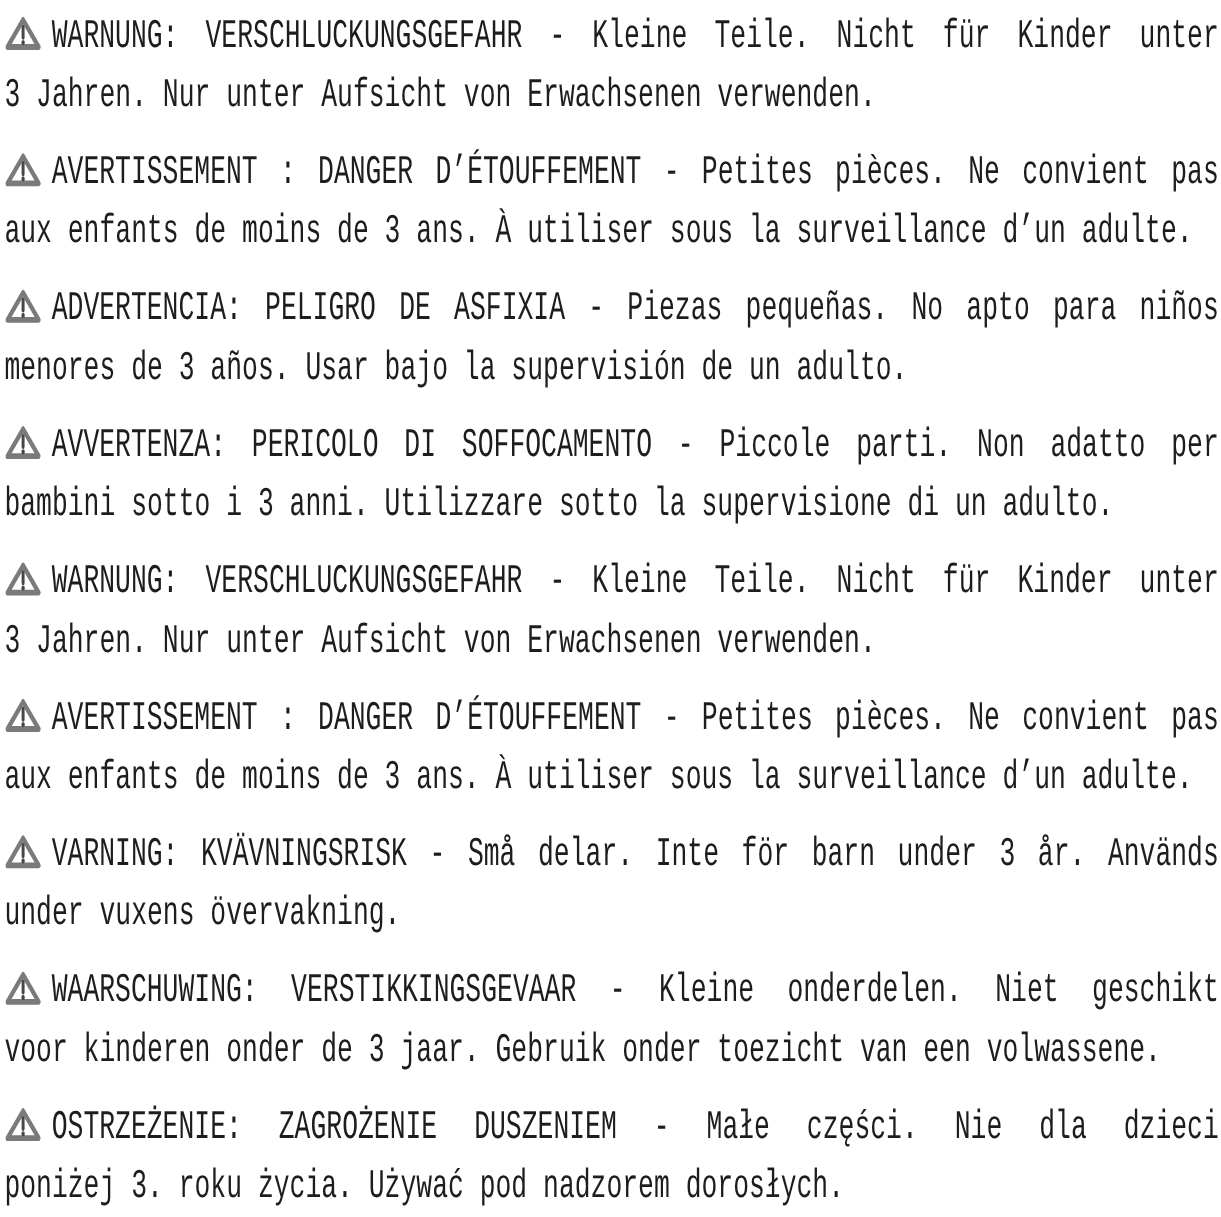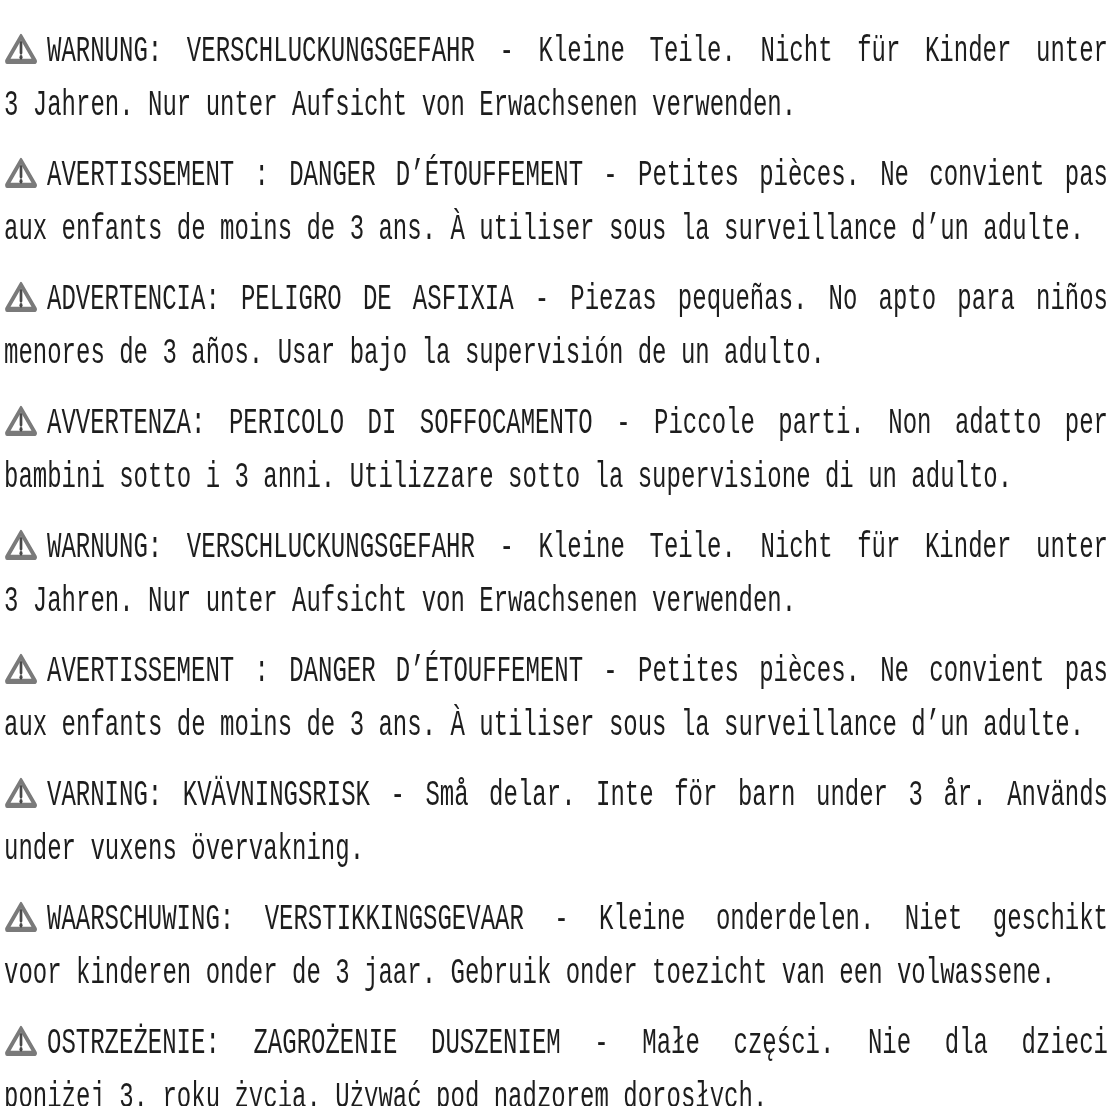--- a/index.html
+++ b/index.html
@@ -2,21 +2,21 @@
 <html style="--bg: #ffffff; --text: #1d1d1d;"><head>
 <meta charset="utf-8">
 <style>
   :root { --bg:#ffffff; --text:#1d1d1d; }
   * { box-sizing: border-box; }
   html, body { margin:0; padding:0; background:var(--bg); }
   .sheet {
     position: relative;
     width: 1110px;
     height: 1106px;
-    padding: 24px 2px 0 4px;
+    padding: 7px 2px 0 4px;
     background: var(--bg);
     overflow: hidden;
   }
   p.warning {
     font-family: "Liberation Mono", "DejaVu Sans Mono", monospace;
     font-size: 24px;
     line-height: 35px;
     color: var(--text);
     text-align: justify;
     text-align-last: left;

